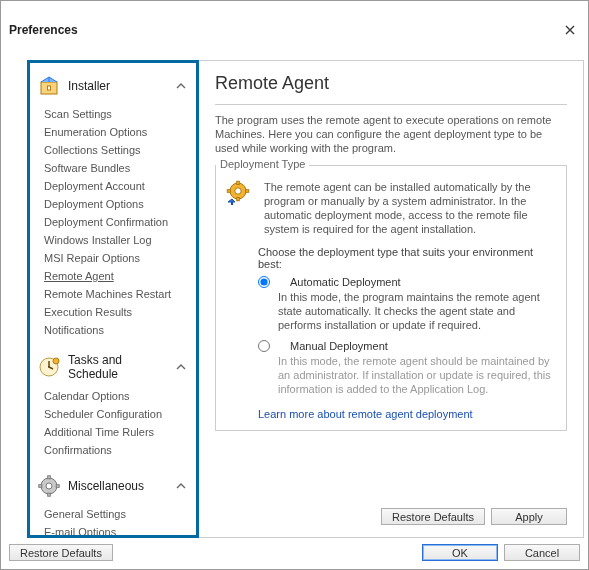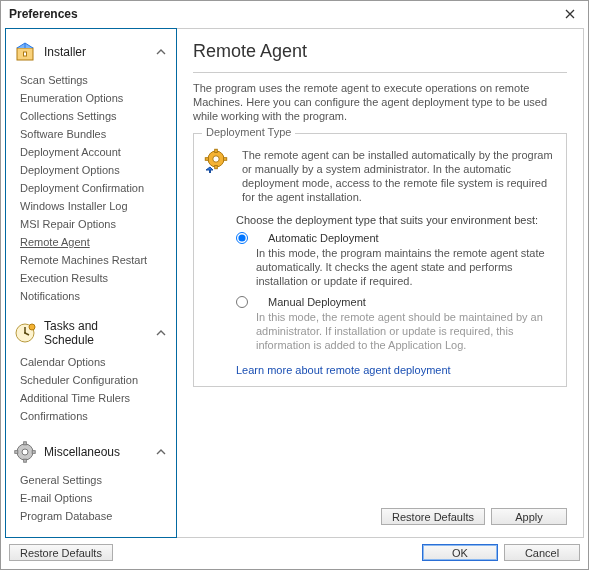--- a/index.html
+++ b/index.html
@@ -16,45 +16,46 @@
     border: 1px solid #999;
     box-sizing: border-box;
     display: flex;
     flex-direction: column;
     background: #fff;
   }
   .titlebar {
     display: flex;
     align-items: center;
     height: 26px;
-    padding: 0 8px;
+    padding: 16px 8px;
     font-weight: 600;
     font-size: 12px;
     color: #222;
   }
   .titlebar .title { flex: 1; }
   .titlebar .close {
     width: 20px; height: 20px;
     display: flex; align-items: center; justify-content: center;
     cursor: pointer;
   }
   .body {
     flex: 1;
     display: flex;
     border-top: 0px solid #ddd;
     overflow: hidden;
     padding: 1px 4px 0 4px;
   }
   .sidebar {
     width: 172px;
-    border: 1px solid #0369a1;
+    border: 3px solid #0369a1;
     box-sizing: border-box;
     padding: 6px 6px 6px 6px;
     overflow-y: auto;
     background: #fff;
+    margin-left: 22px;
   }
   .section {}
   .section-header {
     display: flex;
     align-items: center;
     gap: 6px;
     padding: 4px 2px 6px 0;
     cursor: pointer;
   }
   .section-header .icon {
@@ -109,21 +110,21 @@
     margin-bottom: 10px;
   }
   .groupbox {
     border: 1px solid #ccc;
     position: relative;
     padding: 14px 10px 10px 8px;
     margin-bottom: 6px;
   }
   .groupbox .legend {
     position: absolute;
-    top: -8px; left: 8px;
+    top: -8px; left: 0;
     background: #fff;
     padding: 0 4px;
     font-size: 11px;
     color: #666;
   }
   .gear-row {
     display: flex;
     gap: 12px;
     align-items: flex-start;
   }

